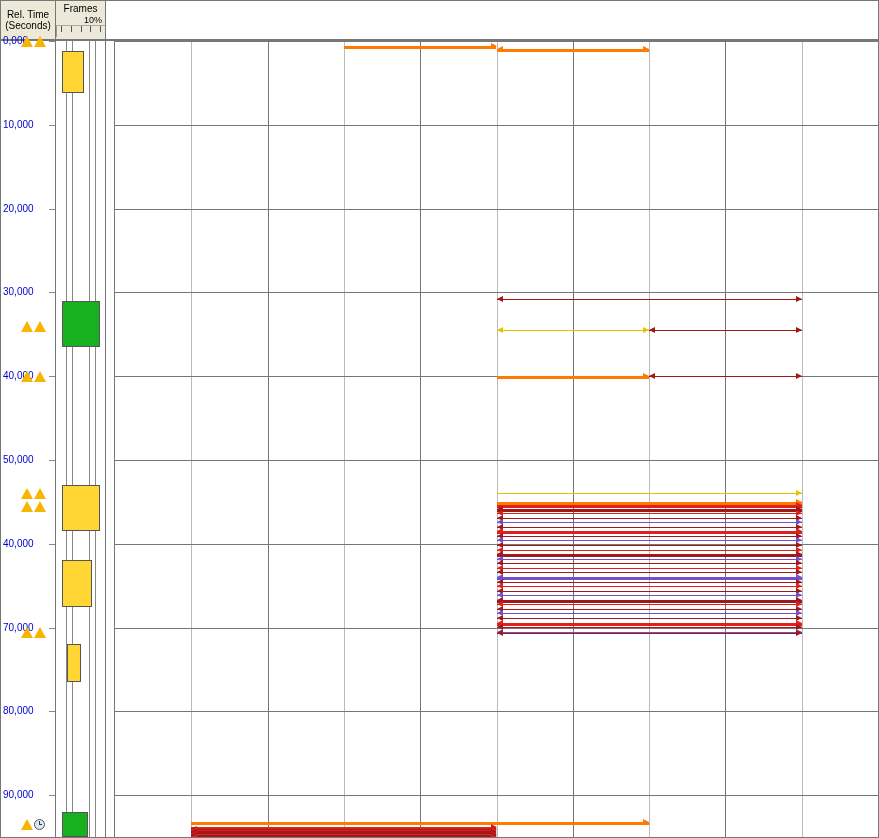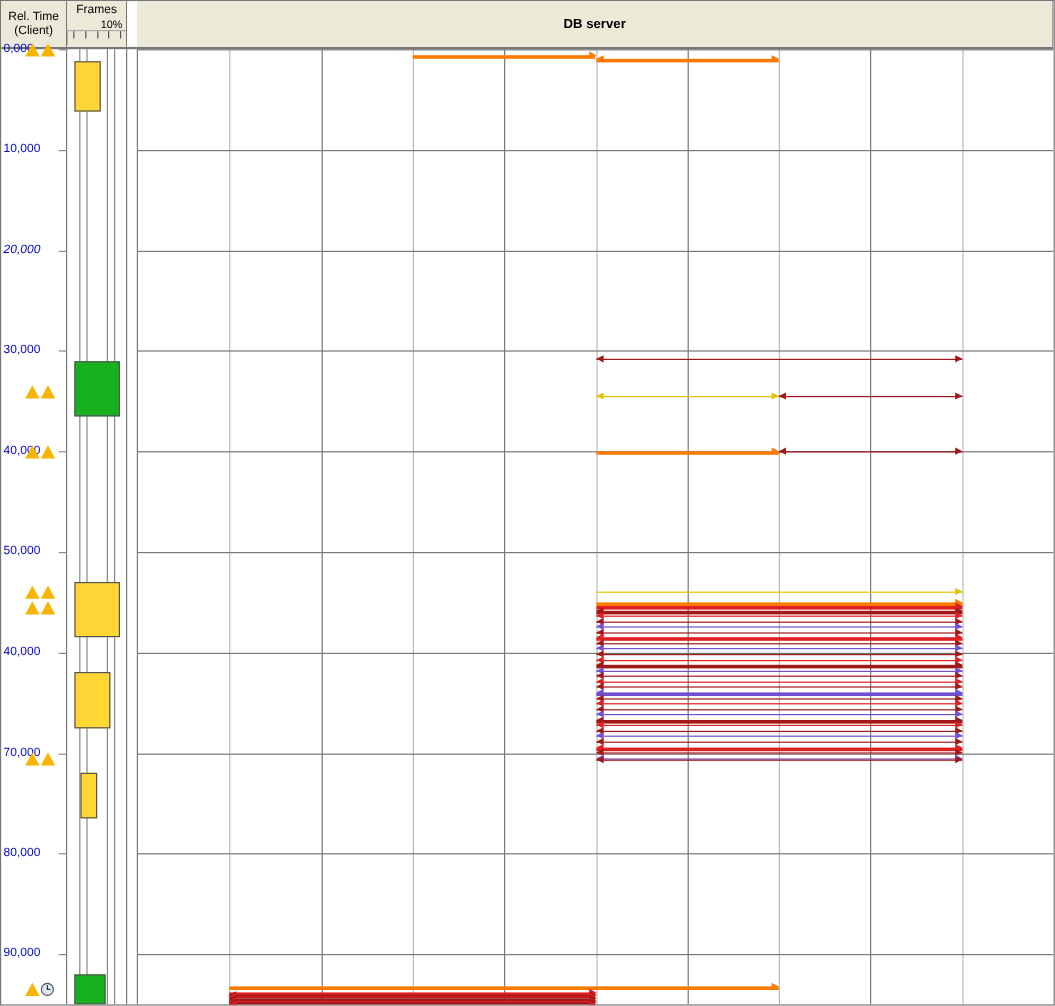--- a/index.html
+++ b/index.html
@@ -120,44 +120,43 @@
   .arrow.left  { border-right:6px solid currentColor; }
 
 </style>
 </head>
 <body>
 
 <div class="container">
   <div class="header">
     <div class="hcell time">
       <span>Rel. Time</span>
-      <span>(Client)</span>
+      <span>(Seconds)</span>
     </div>
     <div class="hcell frames">
       <span>Frames</span>
       <span style="align-self:flex-end;padding-right:3px;font-size:9px;">10%</span>
       <div class="frames-scale">
         <div class="tick" style="left:10%"></div>
           <div class="tick" style="left:30%"></div>
         <div class="tick" style="left:50%"></div>
           <div class="tick" style="left:70%"></div>
         <div class="tick" style="left:90%"></div>
       </div>
     </div>
     <div class="hcell gap"></div>
-    <div class="hcell lane">DB server</div>
   </div>
 
   <div class="body">
     <div class="col-time" id="col-time">
         <div class="time-label" style="top: calc(0% - 6px);">0,000</div>
         <div class="time-tick" style="top: 0%;"></div>
         <div class="time-label" style="top: calc(10.5263% - 6px);">10,000</div>
         <div class="time-tick" style="top: 10.5263%;"></div>
-        <div class="time-label" style="top: calc(21.0526% - 6px); font-style: italic;">20,000</div>
+        <div class="time-label" style="top: calc(21.0526% - 6px);">20,000</div>
         <div class="time-tick" style="top: 21.0526%;"></div>
         <div class="time-label" style="top: calc(31.5789% - 6px);">30,000</div>
         <div class="time-tick" style="top: 31.5789%;"></div>
         <div class="time-label" style="top: calc(42.1053% - 6px);">40,000</div>
         <div class="time-tick" style="top: 42.1053%;"></div>
         <div class="time-label" style="top: calc(52.6316% - 6px);">50,000</div>
         <div class="time-tick" style="top: 52.6316%;"></div>
         <div class="time-label" style="top: calc(63.1579% - 6px);">40,000</div>
         <div class="time-tick" style="top: 63.1579%;"></div>
         <div class="time-label" style="top: calc(73.6842% - 6px);">70,000</div>

